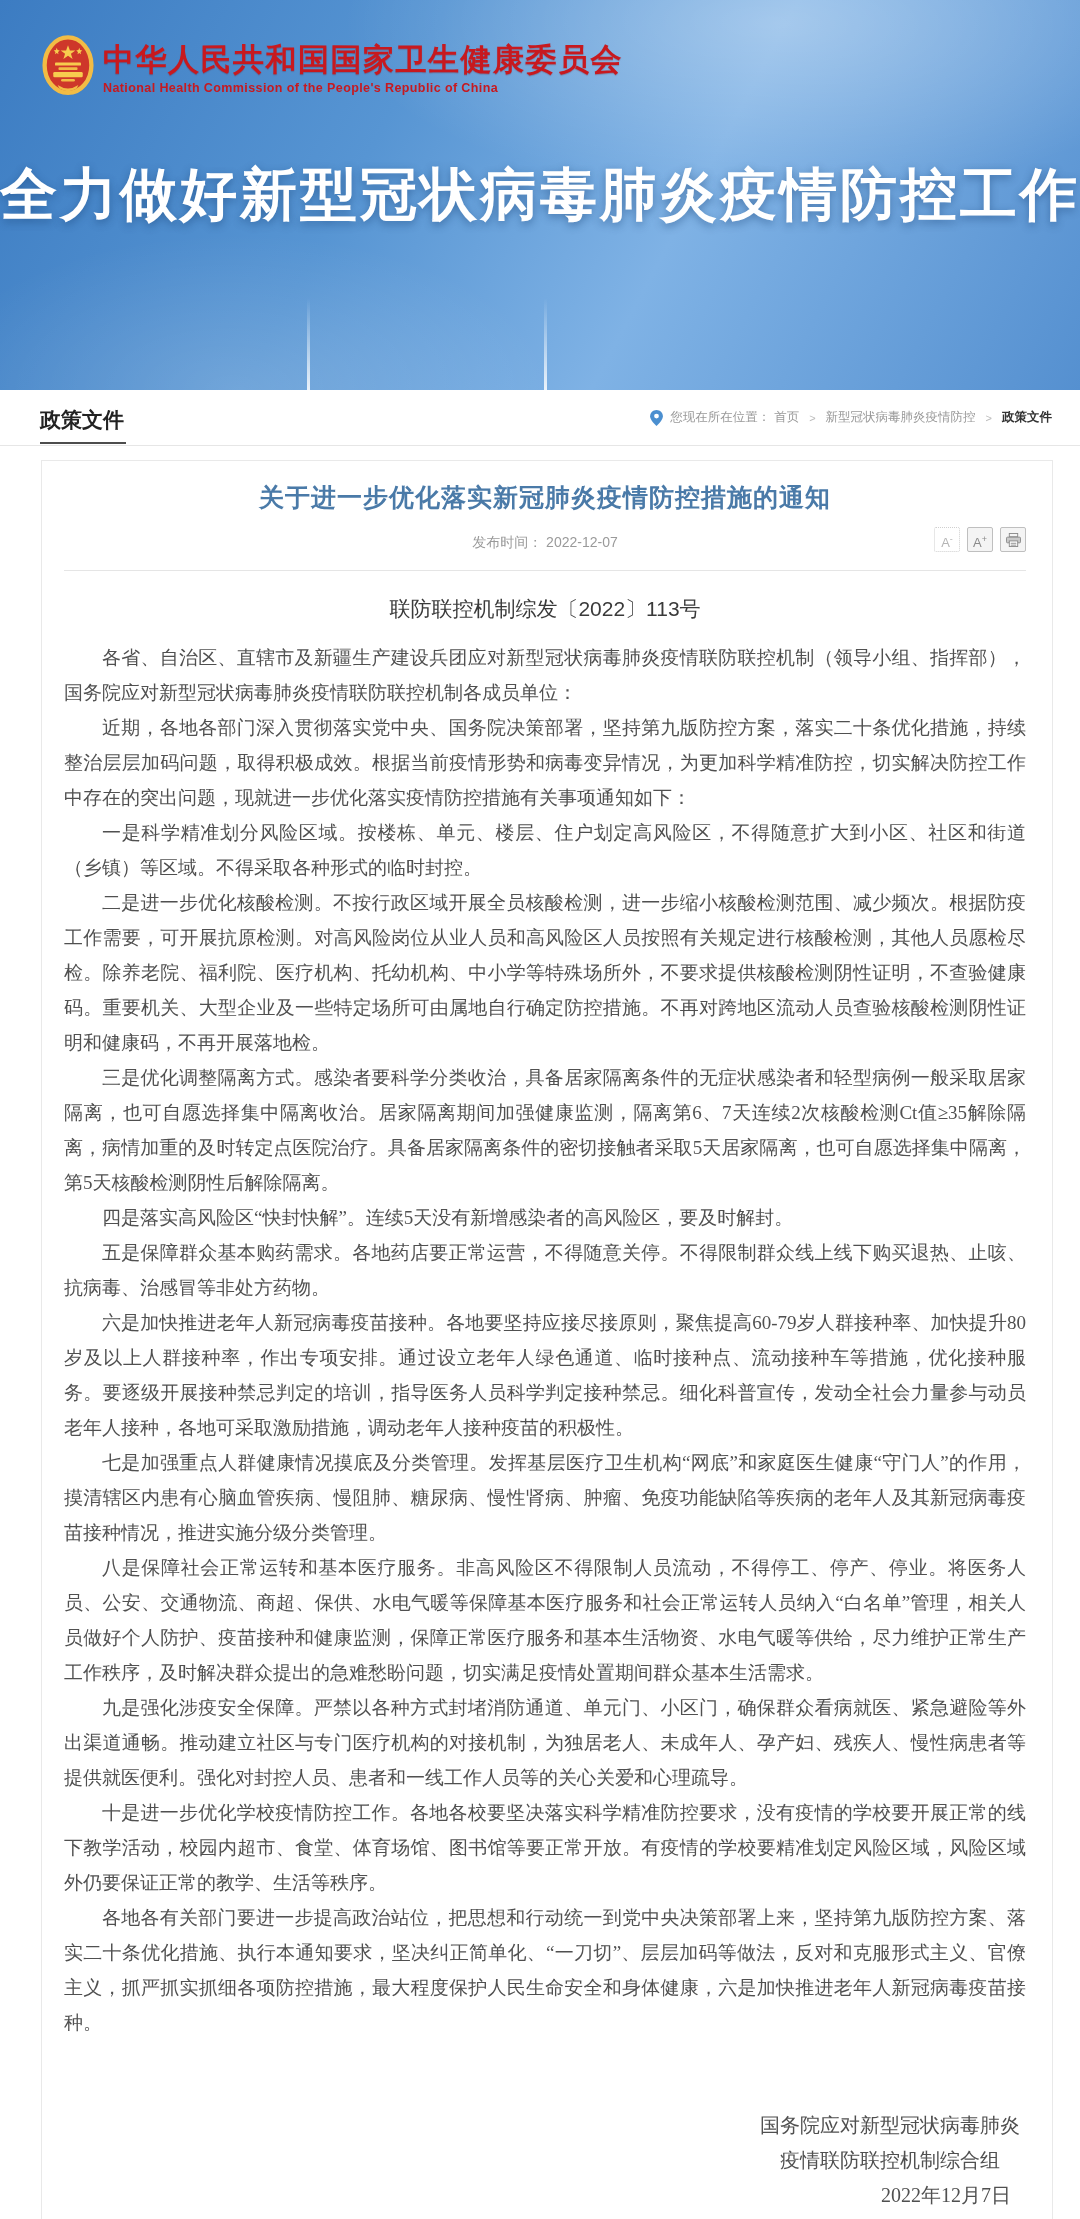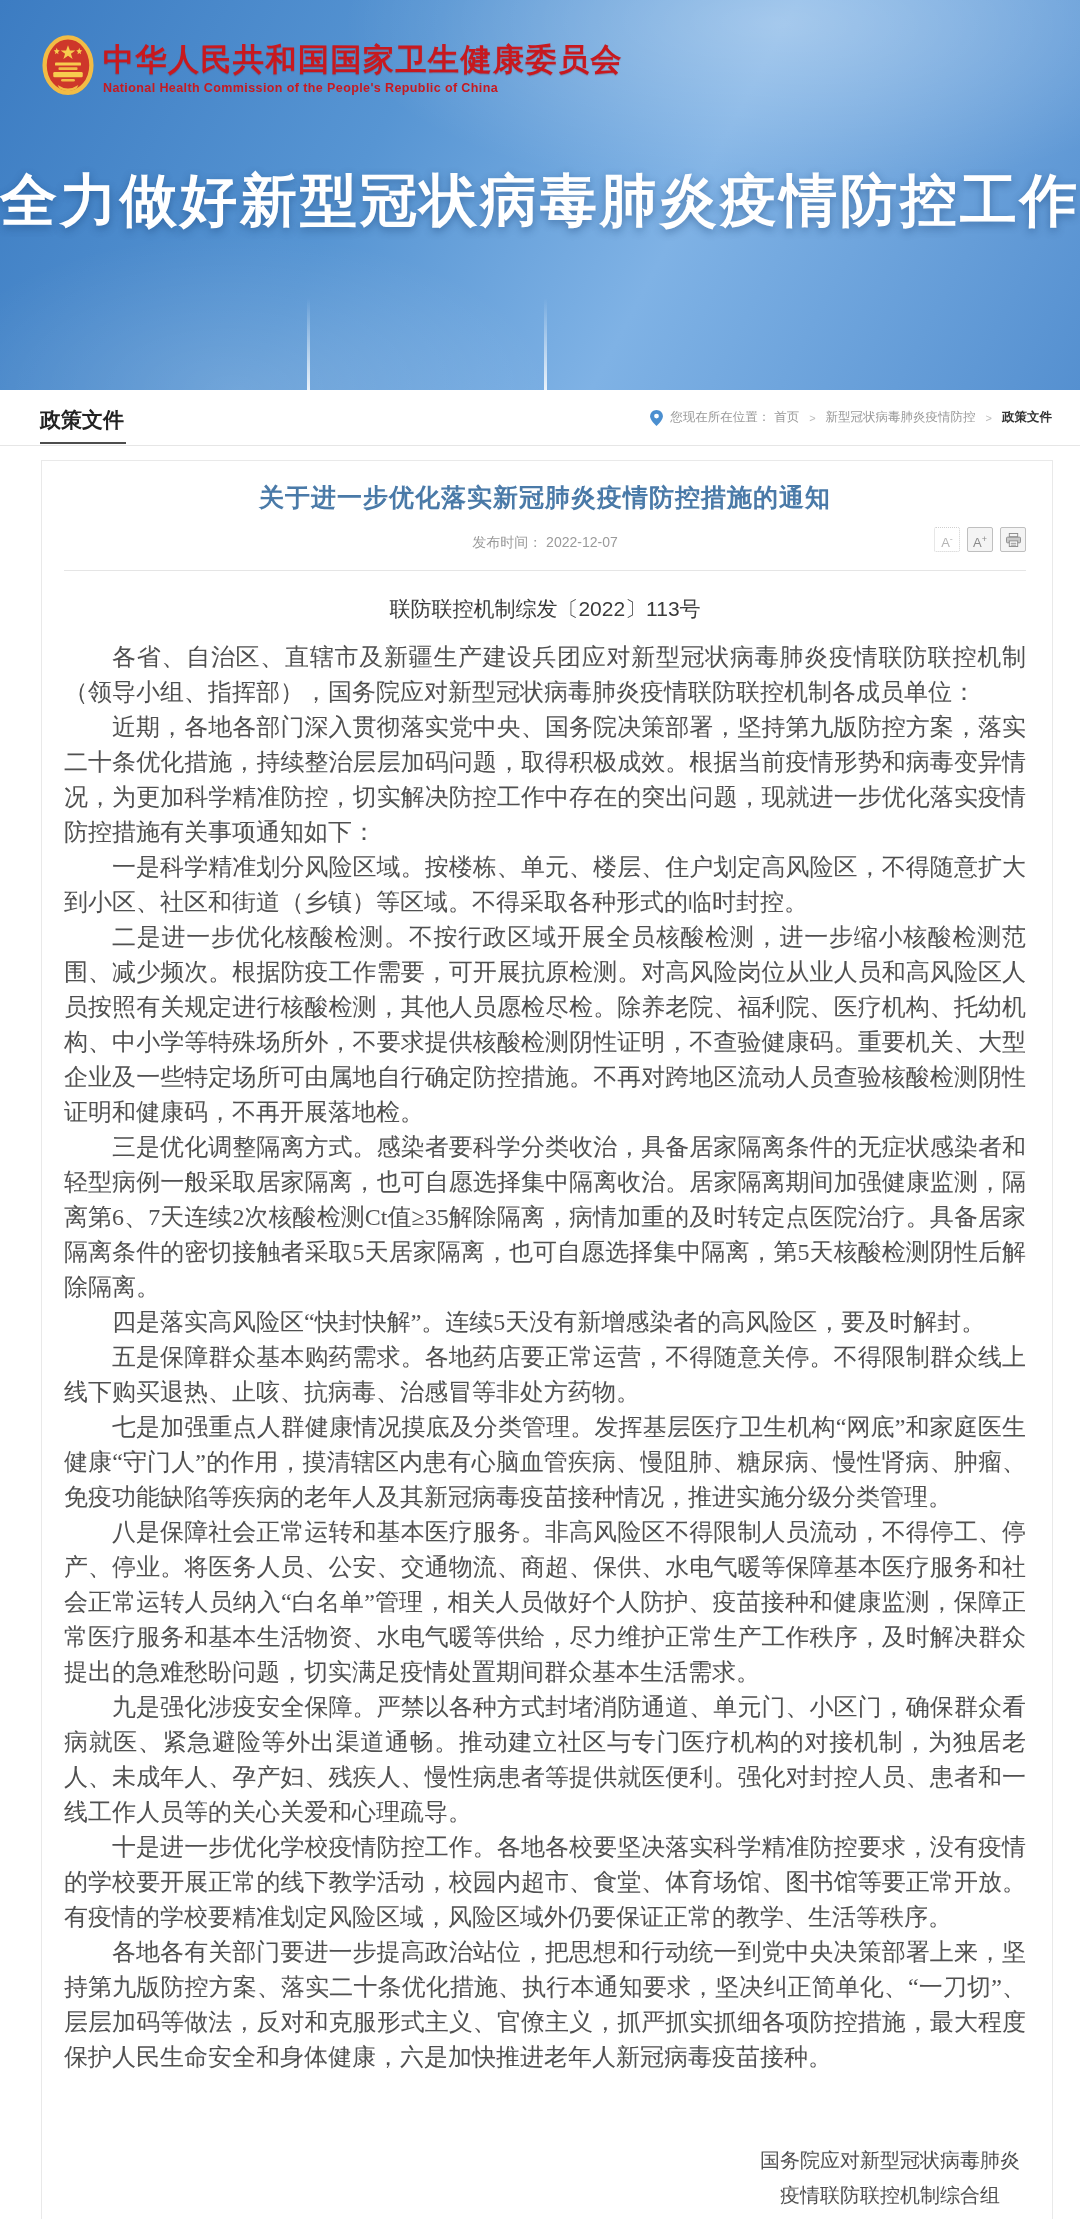--- a/index.html
+++ b/index.html
@@ -18,21 +18,21 @@
   .emblem { width:52px; height:64px; margin-right:9px; flex:none; }
   .org-names { padding-top:6px; }
   .org-zh {
     color:#c7191f; font-size:31px; font-weight:bold; letter-spacing:1.5px; line-height:34px;
     text-shadow:0 1px 1px rgba(120,0,0,0.25); white-space:nowrap;
   }
   .org-en {
     color:#c7191f; font-size:12.5px; font-weight:bold; letter-spacing:0.4px; margin-top:4px; white-space:nowrap;
   }
   .slogan {
-    position:absolute; left:0; top:160px; width:100%; text-align:center;
+    position:absolute; left:0; top:154px; width:100%; text-align:center;
     color:#ffffff; font-size:57px; font-weight:bold; letter-spacing:3px; line-height:80px;
     text-shadow:0 3px 8px rgba(20,60,110,0.45); white-space:nowrap;
   }
   .deco-line { position:absolute; width:3px; bottom:0; height:92px;
     background:linear-gradient(to bottom, rgba(255,255,255,0), rgba(255,255,255,0.85)); }
   .deco-line.l1 { left:307px; }
   .deco-line.l2 { left:544px; }
 
   
   .crumb-bar {
@@ -70,21 +70,21 @@
   .meta-divider { border:none; border-top:1px solid #e5e5e5; margin:9px 0 0 0; }
 
   .doc-number {
     text-align:center; color:#3a3a3a; font-size:21px; margin-top:23px; line-height:30px;
     font-family:Liberation Sans, sans-serif;
   }
 
   .doc-body { margin-top:16px; }
   .doc-body p {
     font-family:"Liberation Serif","DejaVu Serif",serif;
-    font-size:24px; line-height:35px; color:#505050;
+    font-size:19px; line-height:35px; color:#505050;
     text-align:justify; text-indent:2em; margin:0;
   }
 
   .signature { margin-top:68px; display:flex; justify-content:flex-end; padding-right:6px; }
   .sig-inner {
     text-align:center; font-family:"Liberation Serif","DejaVu Serif",serif;
     font-size:20px; line-height:35px; color:#505050;
   }
   .sig-date { transform:translateX(56px); }
 </style>
@@ -154,20 +154,21 @@
   <div class="doc-number">联防联控机制综发〔2022〕113号</div>
 
   <div class="doc-body">
     <p>各省、自治区、直辖市及新疆生产建设兵团应对新型冠状病毒肺炎疫情联防联控机制（领导小组、指挥部），国务院应对新型冠状病毒肺炎疫情联防联控机制各成员单位：</p>
     <p>近期，各地各部门深入贯彻落实党中央、国务院决策部署，坚持第九版防控方案，落实二十条优化措施，持续整治层层加码问题，取得积极成效。根据当前疫情形势和病毒变异情况，为更加科学精准防控，切实解决防控工作中存在的突出问题，现就进一步优化落实疫情防控措施有关事项通知如下：</p>
     <p>一是科学精准划分风险区域。按楼栋、单元、楼层、住户划定高风险区，不得随意扩大到小区、社区和街道（乡镇）等区域。不得采取各种形式的临时封控。</p>
     <p>二是进一步优化核酸检测。不按行政区域开展全员核酸检测，进一步缩小核酸检测范围、减少频次。根据防疫工作需要，可开展抗原检测。对高风险岗位从业人员和高风险区人员按照有关规定进行核酸检测，其他人员愿检尽检。除养老院、福利院、医疗机构、托幼机构、中小学等特殊场所外，不要求提供核酸检测阴性证明，不查验健康码。重要机关、大型企业及一些特定场所可由属地自行确定防控措施。不再对跨地区流动人员查验核酸检测阴性证明和健康码，不再开展落地检。</p>
     <p>三是优化调整隔离方式。感染者要科学分类收治，具备居家隔离条件的无症状感染者和轻型病例一般采取居家隔离，也可自愿选择集中隔离收治。居家隔离期间加强健康监测，隔离第6、7天连续2次核酸检测Ct值≥35解除隔离，病情加重的及时转定点医院治疗。具备居家隔离条件的密切接触者采取5天居家隔离，也可自愿选择集中隔离，第5天核酸检测阴性后解除隔离。</p>
     <p>四是落实高风险区“快封快解”。连续5天没有新增感染者的高风险区，要及时解封。</p>
     <p>五是保障群众基本购药需求。各地药店要正常运营，不得随意关停。不得限制群众线上线下购买退热、止咳、抗病毒、治感冒等非处方药物。</p>
+    <p>六是加快推进老年人新冠病毒疫苗接种。各地要坚持应接尽接原则，聚焦提高60-79岁人群接种率、加快提升80岁及以上人群接种率，作出专项安排。通过设立老年人绿色通道、临时接种点、流动接种车等措施，优化接种服务。要逐级开展接种禁忌判定的培训，指导医务人员科学判定接种禁忌。细化科普宣传，发动全社会力量参与动员老年人接种，各地可采取激励措施，调动老年人接种疫苗的积极性。</p>
     <p>七是加强重点人群健康情况摸底及分类管理。发挥基层医疗卫生机构“网底”和家庭医生健康“守门人”的作用，摸清辖区内患有心脑血管疾病、慢阻肺、糖尿病、慢性肾病、肿瘤、免疫功能缺陷等疾病的老年人及其新冠病毒疫苗接种情况，推进实施分级分类管理。</p>
     <p>八是保障社会正常运转和基本医疗服务。非高风险区不得限制人员流动，不得停工、停产、停业。将医务人员、公安、交通物流、商超、保供、水电气暖等保障基本医疗服务和社会正常运转人员纳入“白名单”管理，相关人员做好个人防护、疫苗接种和健康监测，保障正常医疗服务和基本生活物资、水电气暖等供给，尽力维护正常生产工作秩序，及时解决群众提出的急难愁盼问题，切实满足疫情处置期间群众基本生活需求。</p>
     <p>九是强化涉疫安全保障。严禁以各种方式封堵消防通道、单元门、小区门，确保群众看病就医、紧急避险等外出渠道通畅。推动建立社区与专门医疗机构的对接机制，为独居老人、未成年人、孕产妇、残疾人、慢性病患者等提供就医便利。强化对封控人员、患者和一线工作人员等的关心关爱和心理疏导。</p>
     <p>十是进一步优化学校疫情防控工作。各地各校要坚决落实科学精准防控要求，没有疫情的学校要开展正常的线下教学活动，校园内超市、食堂、体育场馆、图书馆等要正常开放。有疫情的学校要精准划定风险区域，风险区域外仍要保证正常的教学、生活等秩序。</p>
     <p>各地各有关部门要进一步提高政治站位，把思想和行动统一到党中央决策部署上来，坚持第九版防控方案、落实二十条优化措施、执行本通知要求，坚决纠正简单化、“一刀切”、层层加码等做法，反对和克服形式主义、官僚主义，抓严抓实抓细各项防控措施，最大程度保护人民生命安全和身体健康，六是加快推进老年人新冠病毒疫苗接种。</p>
   </div>
 
   <div class="signature">
     <div class="sig-inner">
       <div>国务院应对新型冠状病毒肺炎</div>

